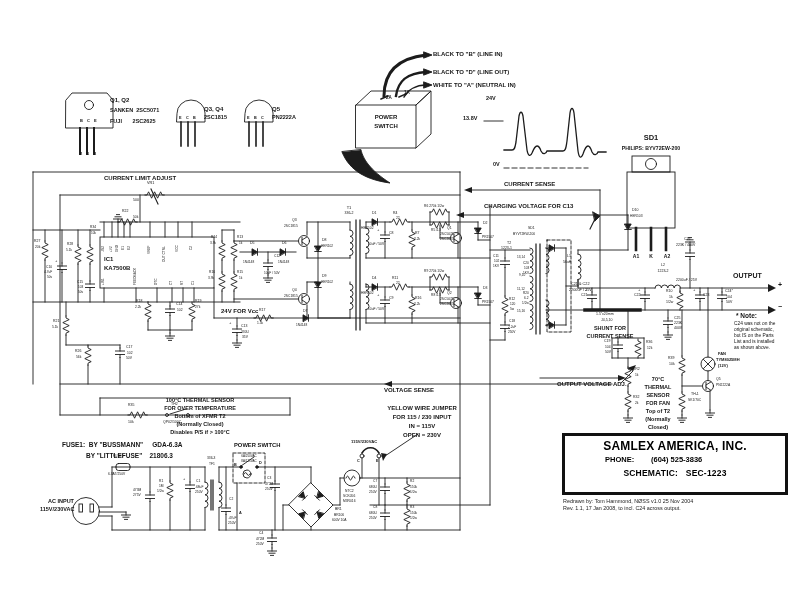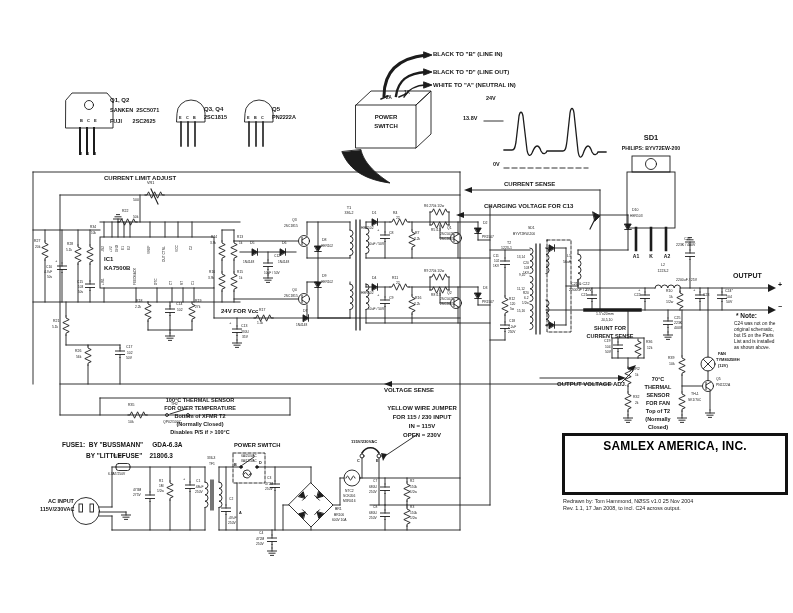--- a/index.html
+++ b/index.html
@@ -621,20 +621,28 @@
       <div class="lbl" style="left: 646px; top: 341px; font-size: 3.5px;">R36</div>
       <div class="lbl" style="left: 647px; top: 347px; font-size: 3.3px;">12k</div>
       <div class="lbl" style="left: 633px; top: 368px; font-size: 3.5px;">VR2</div>
       <div class="lbl" style="left: 635px; top: 374px; font-size: 3.3px;">1k</div>
       <div class="lbl" style="left: 633px; top: 396px; font-size: 3.5px;">R32</div>
       <div class="lbl" style="left: 635px; top: 402px; font-size: 3.3px;">2k</div>
     </div>
 
 <div class="samlex">
   <div class="name">SAMLEX AMERICA, INC.</div>
+  <div class="row">
+    <span class="lab">PHONE:</span>
+    <span>(604) 525-3836</span>
+  </div>
+  <div class="sch">
+    <span>SCHEMATIC:</span>&nbsp;&nbsp;
+    <span>SEC-1223</span>
+  </div>
 </div>
 
 <div class="credits">
   <div>Redrawn by: Tom Hammond, NØSS  v1.0  25 Nov 2004</div>
   <div>Rev. 1.1, 17 Jan 2008, to incl. C24 across output.</div>
 </div>
 
 </div>
 
 </body></html>

